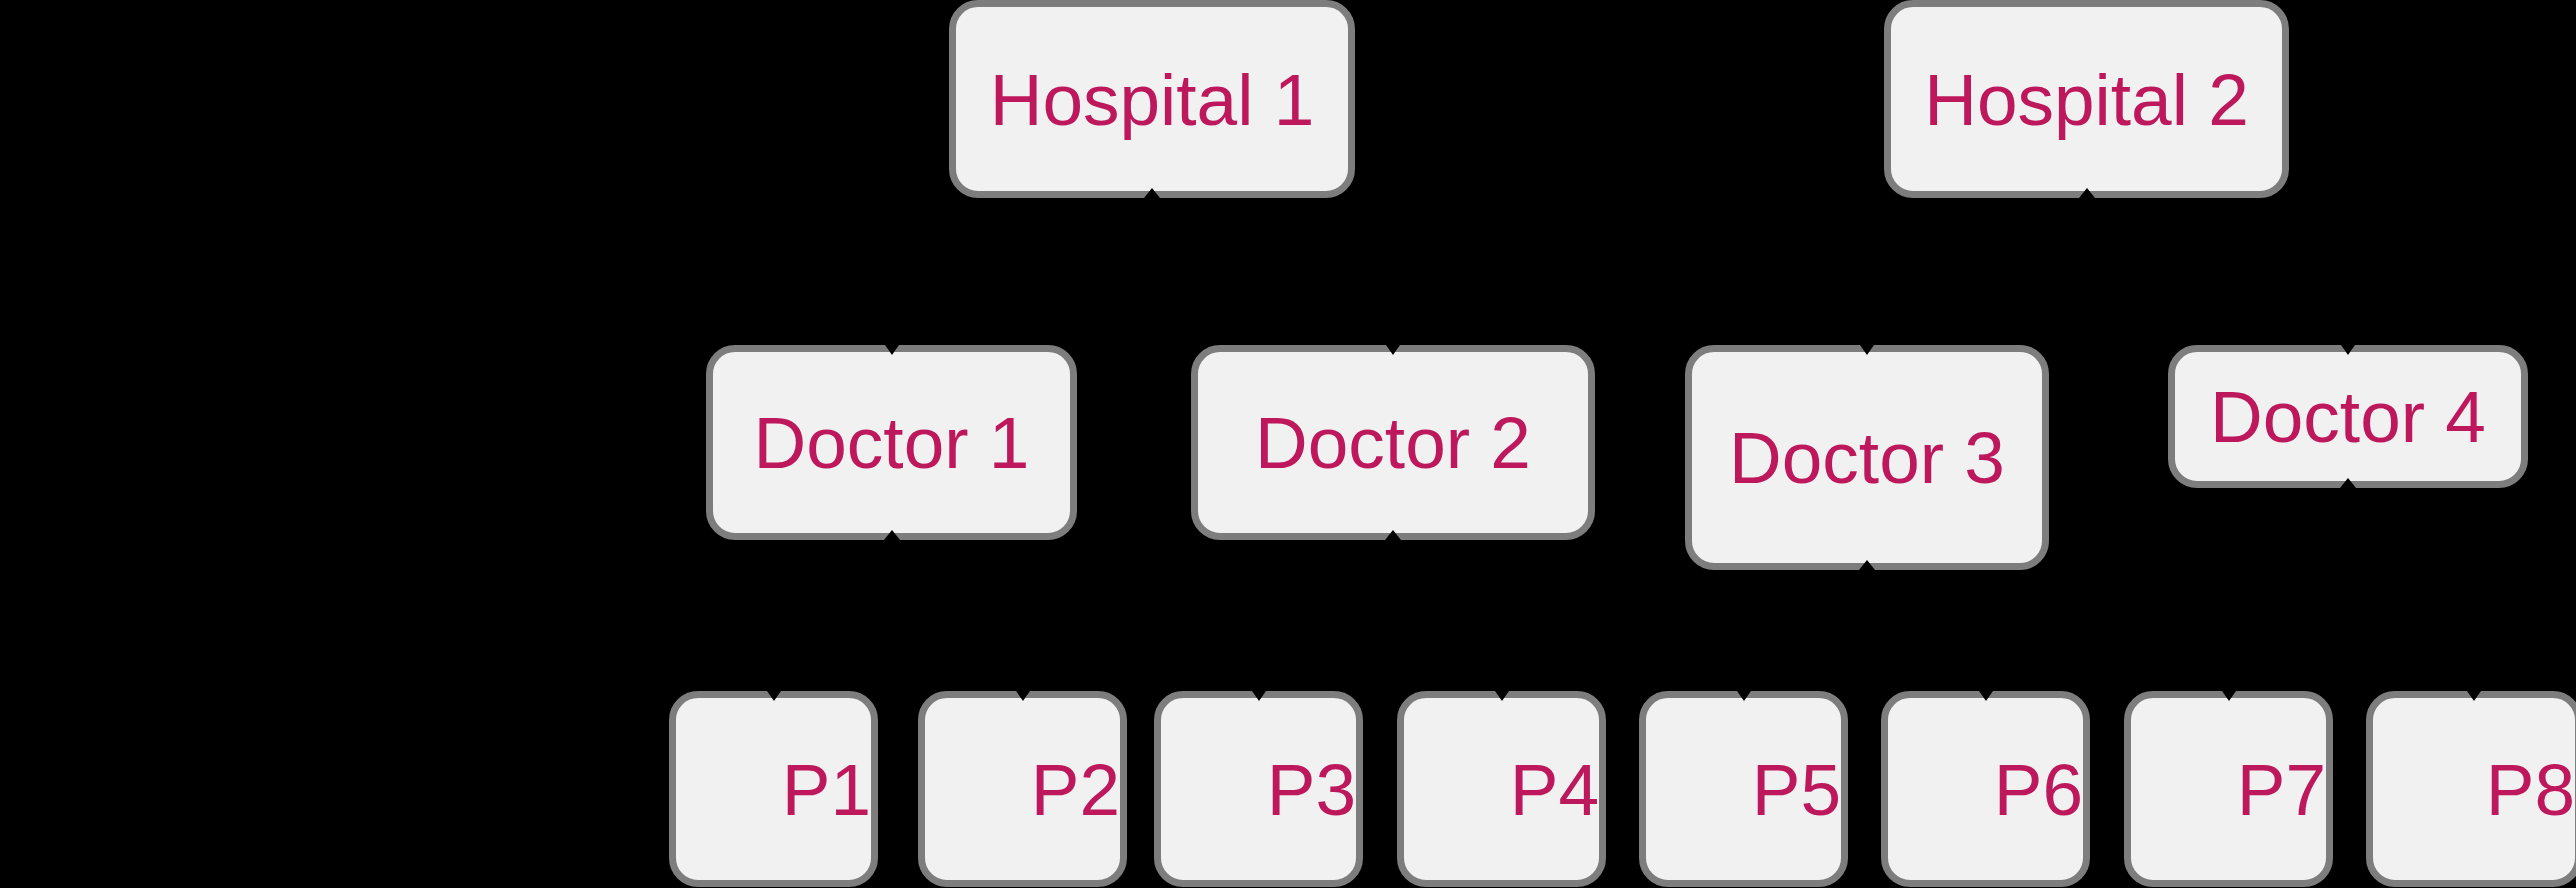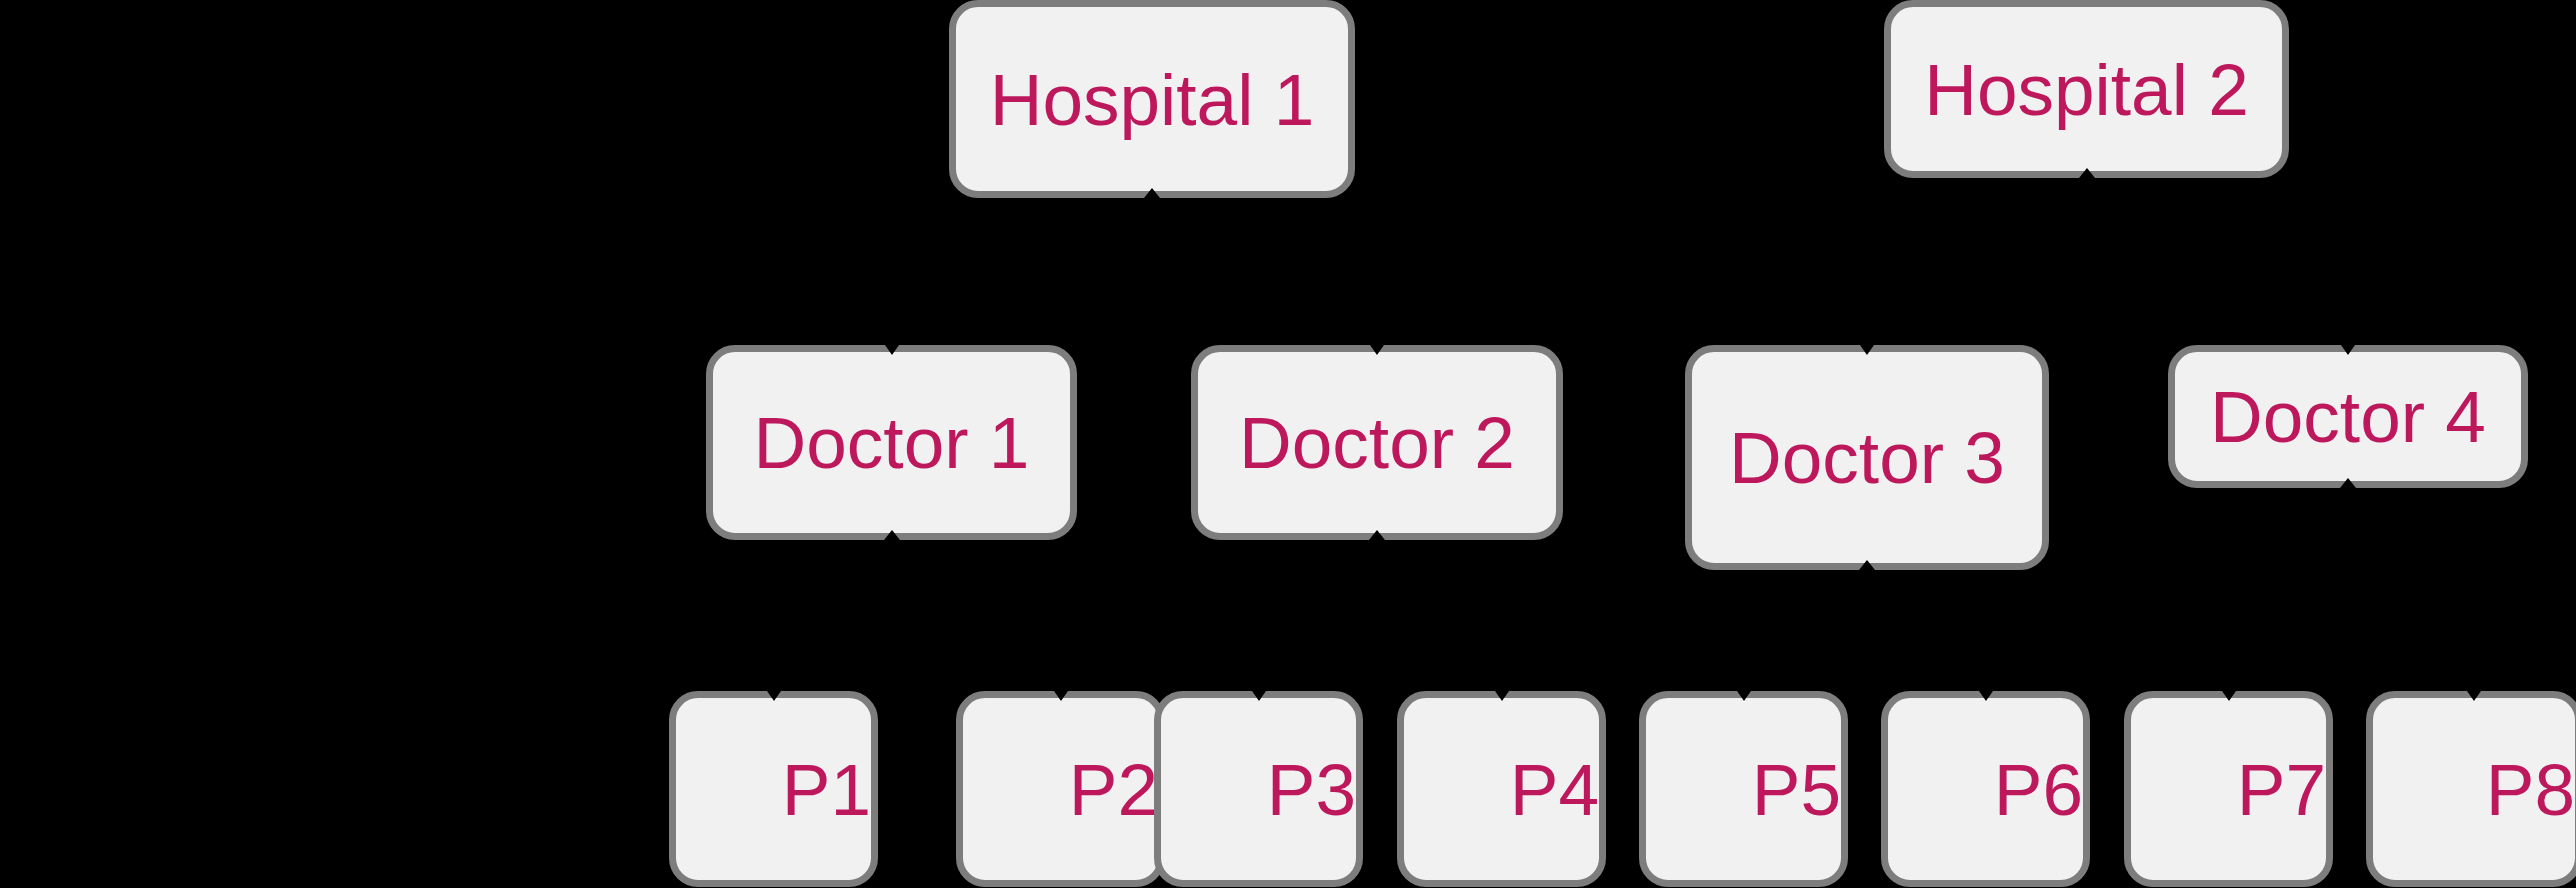--- a/index.html
+++ b/index.html
@@ -46,28 +46,28 @@
   }
   .notch-up { 
     bottom: -7px;
     transform: translateX(-50%);
     border-left: 8.4px solid transparent;
     border-right: 8.4px solid transparent;
     border-bottom: 10.7px solid #000000;
   }
   
   .h1 { left: 949px; top: 0px;   width: 406px; height: 198px; }
-  .h2 { left: 1884px; top: 0px;   width: 405px; height: 178px; }
+  .h2 { left: 1884px; top: 0px;   width: 405px; height: 198px; }
   .d1 { left: 706px;  top: 345px; width: 371px; height: 195px; }
-  .d2 { left: 1191px; top: 345px; width: 372px; height: 195px; }
+  .d2 { left: 1191px; top: 345px; width: 404px; height: 195px; }
   .d3 { left: 1685px; top: 345px; width: 364px; height: 225px; }
   .d4 { left: 2168px; top: 345px; width: 360px; height: 143px; }
   .p  { top: 691px; width: 209px; height: 196px; justify-content: flex-end; }
   .p1 { left: 669px; }
-  .p2 { left: 956px; padding-left: 28px; }
+  .p2 { left: 918px; padding-left: 28px; }
   .p3 { left: 1154px; }
   .p4 { left: 1397px; padding-left: 34px; }
   .p5 { left: 1639px; }
   .p6 { left: 1881px; }
   .p7 { left: 2124px; }
   .p8 { left: 2366px; width: 216px; } 
 </style>
 </head>
 <body>
 

